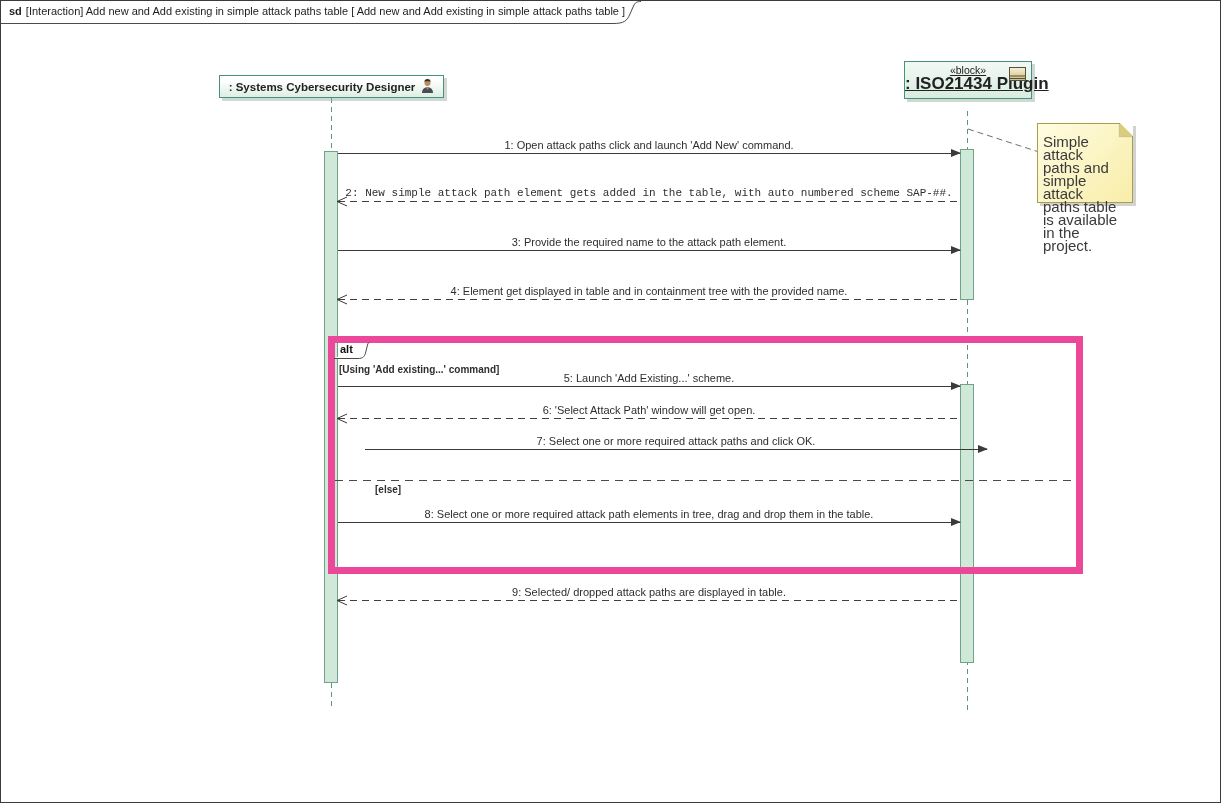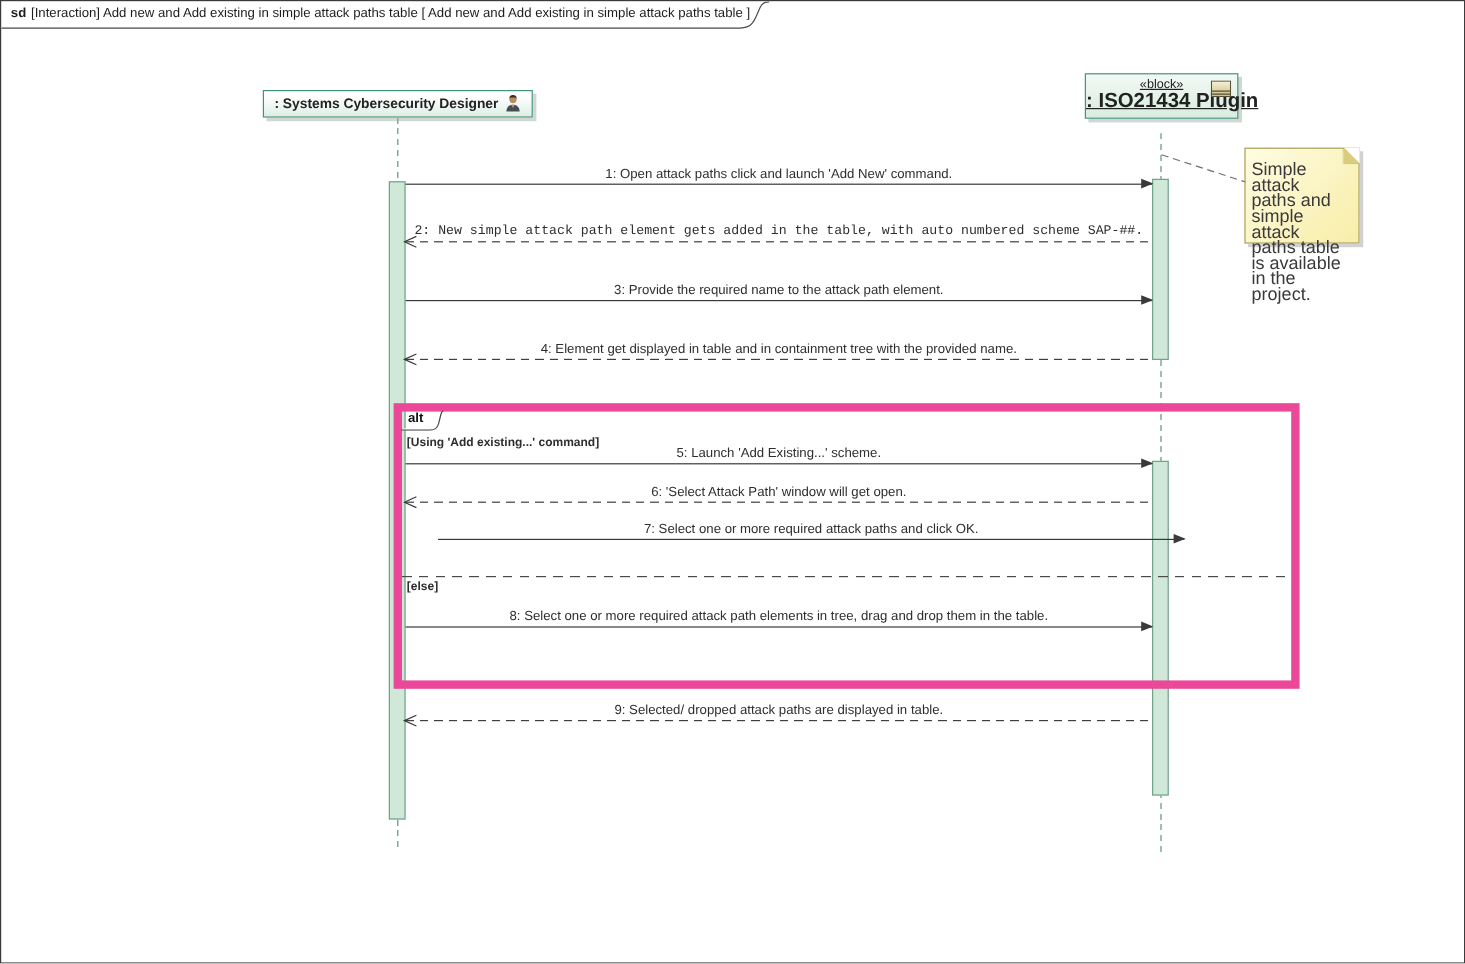--- a/index.html
+++ b/index.html
@@ -74,21 +74,21 @@
   .alt-tab{position:absolute;left:-1px;top:-1px;width:36px;height:17px;}
   .alt-tab .op{
     position:absolute;left:6px;top:1px;font-size:11px;font-weight:bold;color:#111;
   }
   .alt-divider{
     position:absolute;left:0;top:137px;width:100%;height:1px;
     background:repeating-linear-gradient(to right,#4a4a4a 0 8px,transparent 8px 14px);
   }
   .guard{position:absolute;left:4px;font-size:10px;color:#2e2e2e;white-space:nowrap;font-weight:bold;}
   #guard-1{top:21px;}
-  #guard-2{top:141px;}
+  #guard-2{top:141px;padding-left:36px;}
   
   #note{
     position:absolute;left:1036px;top:122px;width:96px;height:80px;z-index:6;
     background:linear-gradient(135deg,#fffce2 0%,#f8eda8 100%);
     border:1px solid #a89f4a;
     box-shadow:3px 3px 0 rgba(165,165,165,.5);
     font-size:15px;line-height:13px;color:#3a3a3a;
     padding:11px 14px 2px 5px;box-sizing:border-box;
   }
   #note::before{

